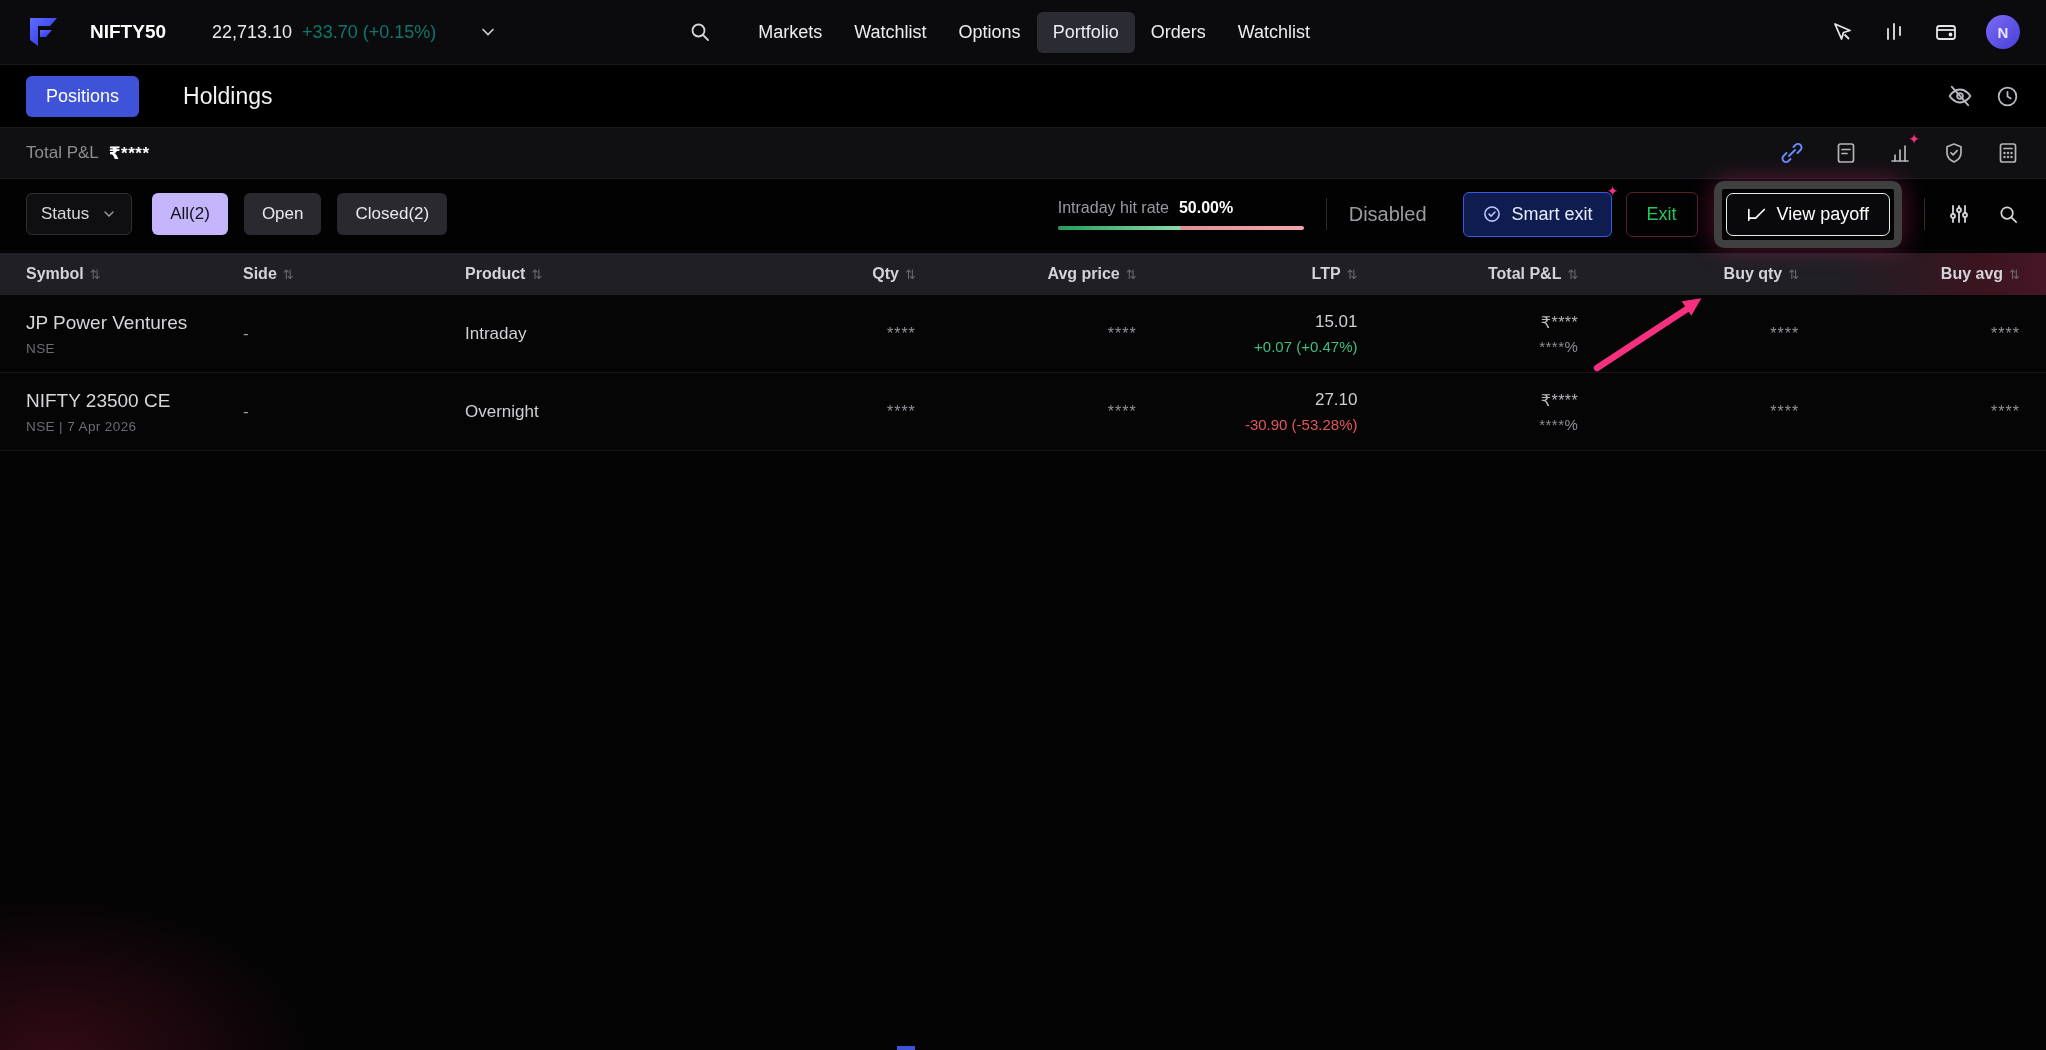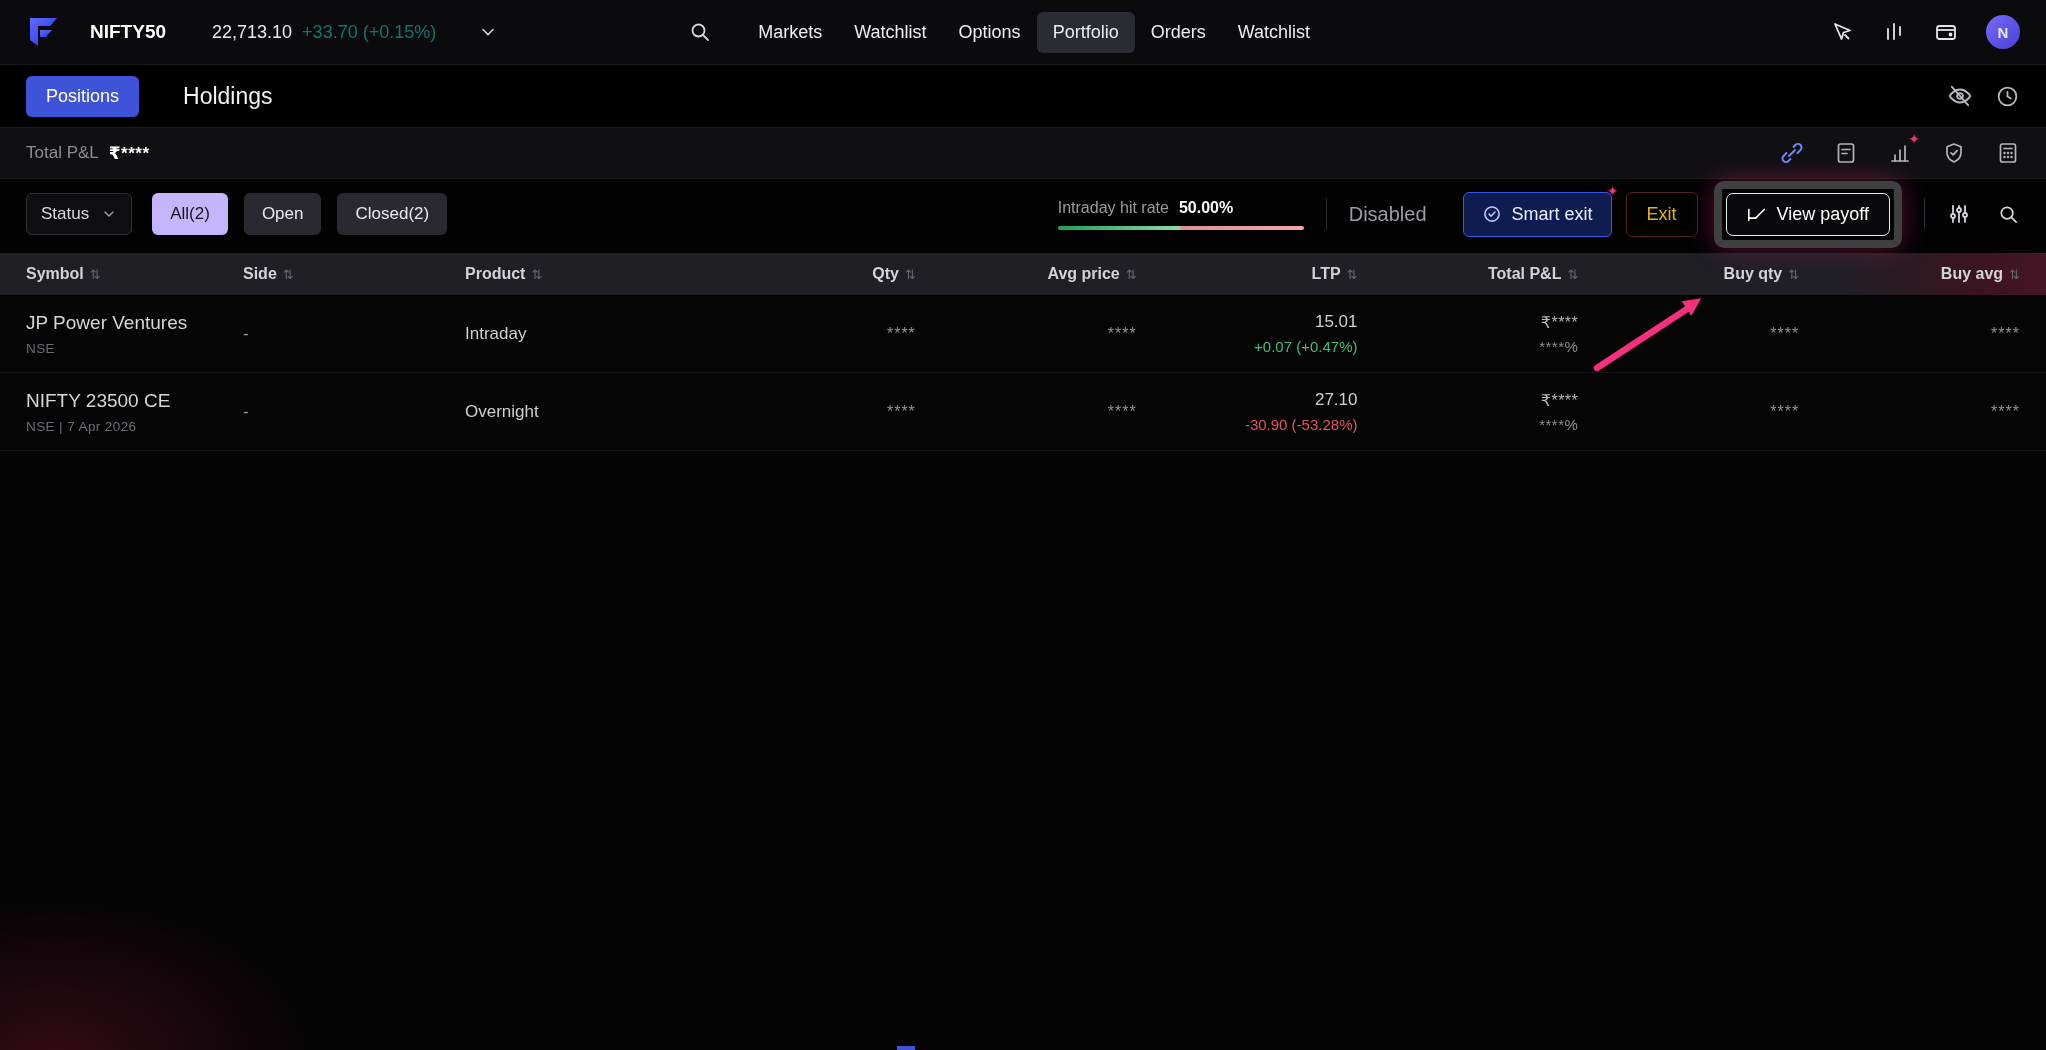--- a/index.html
+++ b/index.html
@@ -60,21 +60,21 @@
   .hr-label { color:#9b9ba2; }
   .hr-value { color:#ffffff; font-weight:600; }
   .hr-bar { margin-top:9px; height:4px; border-radius:3px; overflow:hidden; position:relative;
             background:linear-gradient(90deg,#8f6a72 0%,#e09494 55%,#f2a6a6 100%); }
   .hr-green { height:100%; width:50%; border-radius:3px; background:linear-gradient(90deg,#1f9d58,#8fd9ae); }
   .vdivider { width:1px; height:32px; background:#2c2c32; margin:0 22px; }
   .disabled-label { font-size:20px; color:#9b9ba2; margin-right:36px; }
   .smart-exit-btn { position:relative; display:flex; align-items:center; gap:10px;
                     background:#0e1c4f; border:1.5px solid #3e56e6; color:#e9ecff;
                     font-size:18px; padding:11px 18px; border-radius:6px; }
-  .exit-btn { background:transparent; border:1.5px solid #542029; color:#eab308;
+  .exit-btn { background:transparent; border:1.5px solid #542029; color:#22c55e;
               font-size:18px; padding:11px 20px; border-radius:6px; margin-left:14px; }
   .payoff-annotation { border:8px solid #404040; border-radius:10px; padding:4px; margin-left:16px;
                        box-shadow:0 0 26px rgba(245,49,127,.35); }
   .view-payoff-btn { display:flex; align-items:center; gap:10px; background:#09090b;
                      border:1.5px solid #e9e9ed; color:#ffffff; font-size:18px;
                      padding:10px 20px; border-radius:7px; white-space:nowrap; }
   .filter-icons { display:flex; align-items:center; gap:26px; color:#d6d6da; }
 
   
   .grid-row { display:grid; grid-template-columns:217px 222px 230px repeat(6,1fr);

